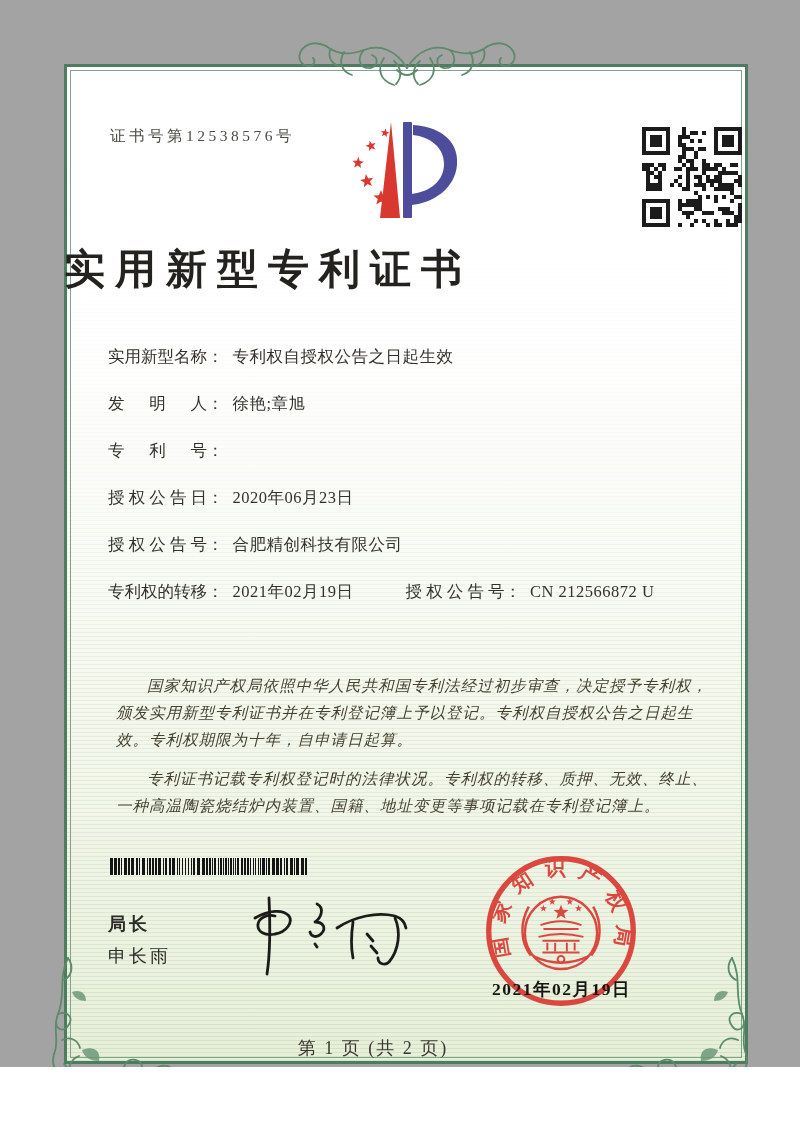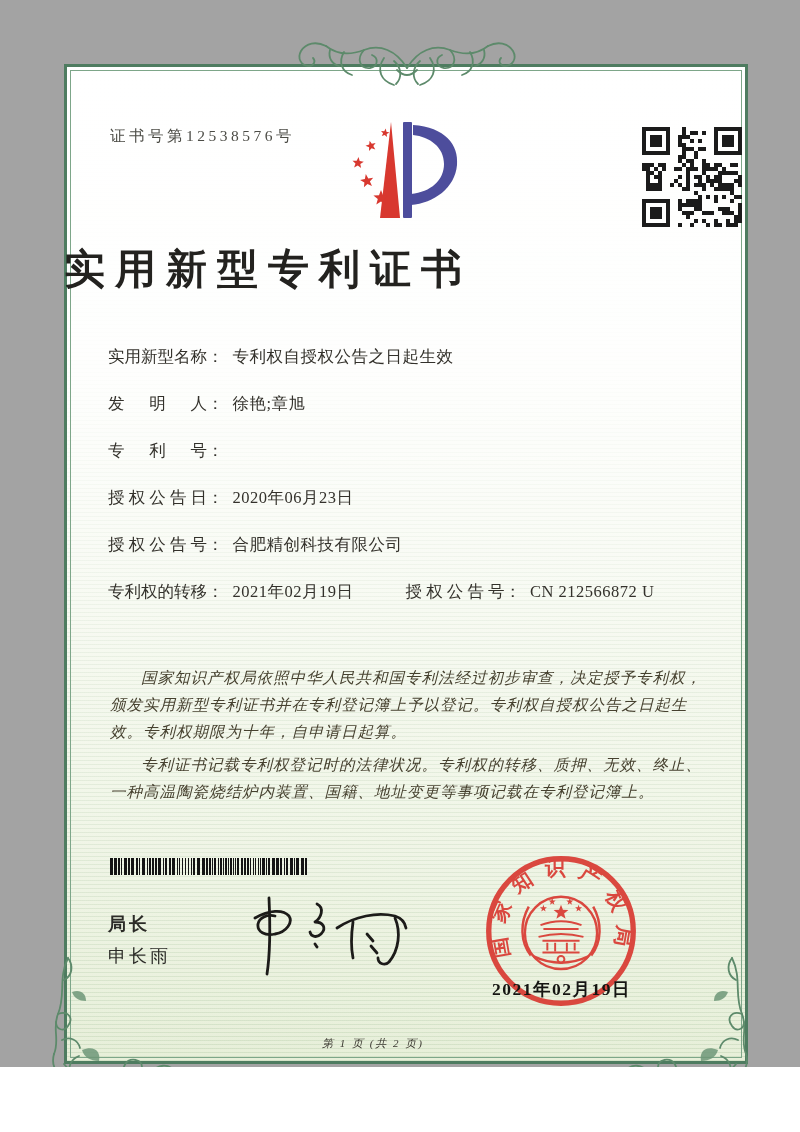--- a/index.html
+++ b/index.html
@@ -53,21 +53,21 @@
   .field-value { margin-left:9px; letter-spacing:0.5px; }
   .field-value.wide { max-width:448px; }
   .grant-no-group { margin-left:52px; display:flex; }
 
   
   .paras {
     position:absolute; left:104px; top:660px; width:620px;
     font-size:15.5px; line-height:27px; font-style:italic;
     color:#46412f; letter-spacing:1px;
   }
-  .paras p { margin:6px; text-indent:2em;font-family:Liberation Mono, monospace; }
+  .paras p { margin:12px; text-indent:2em; }
 
   
   .barcode { position:absolute; left:110px; top:858px; }
   .signer-title { position:absolute; left:108px; top:912px; font-family:"Liberation Sans","DejaVu Sans",sans-serif; font-size:18px; letter-spacing:3px; color:#2b2b27;font-weight:bold; }
   .signer-name  { position:absolute; left:108px; top:944px; font-family:Liberation Sans, sans-serif; font-size:18px; letter-spacing:3px; color:#2b2b27; }
   .signature { position:absolute; left:225px; top:876px; }
   .sig-stroke { stroke:#1c1b19; stroke-width:2.8; fill:none; stroke-linecap:round; stroke-linejoin:round; }
 
   
   .seal { position:absolute; left:478px; top:848px; opacity:0.92; }
@@ -75,21 +75,21 @@
   .seal-text { fill:var(--seal-red,#d93a32); font-weight:bold; font-family:"Liberation Serif","DejaVu Serif",serif; }
   .seal-date {
     position:absolute; left:492px; top:977px; z-index:5;
     font-size:17.5px; font-weight:600; letter-spacing:1.5px; color:#151512;
   }
 
   
   .page-info {
     position:absolute; left:64px; top:1036px; width:678px; text-align:center;
     transform:translateX(-30px);
-    font-size:11px; letter-spacing:2px; color:#39372f;font-style:italic;
+    font-size:18px; letter-spacing:2px; color:#39372f;
   }
   .back-note {
     position:absolute; left:64px; top:1082px; width:678px; text-align:left;
     transform:translateX(-22px);
     font-size:16px; font-style:italic; letter-spacing:2.5px; color:#46412f;
   }
 </style>
 </head>
 <body>
 

